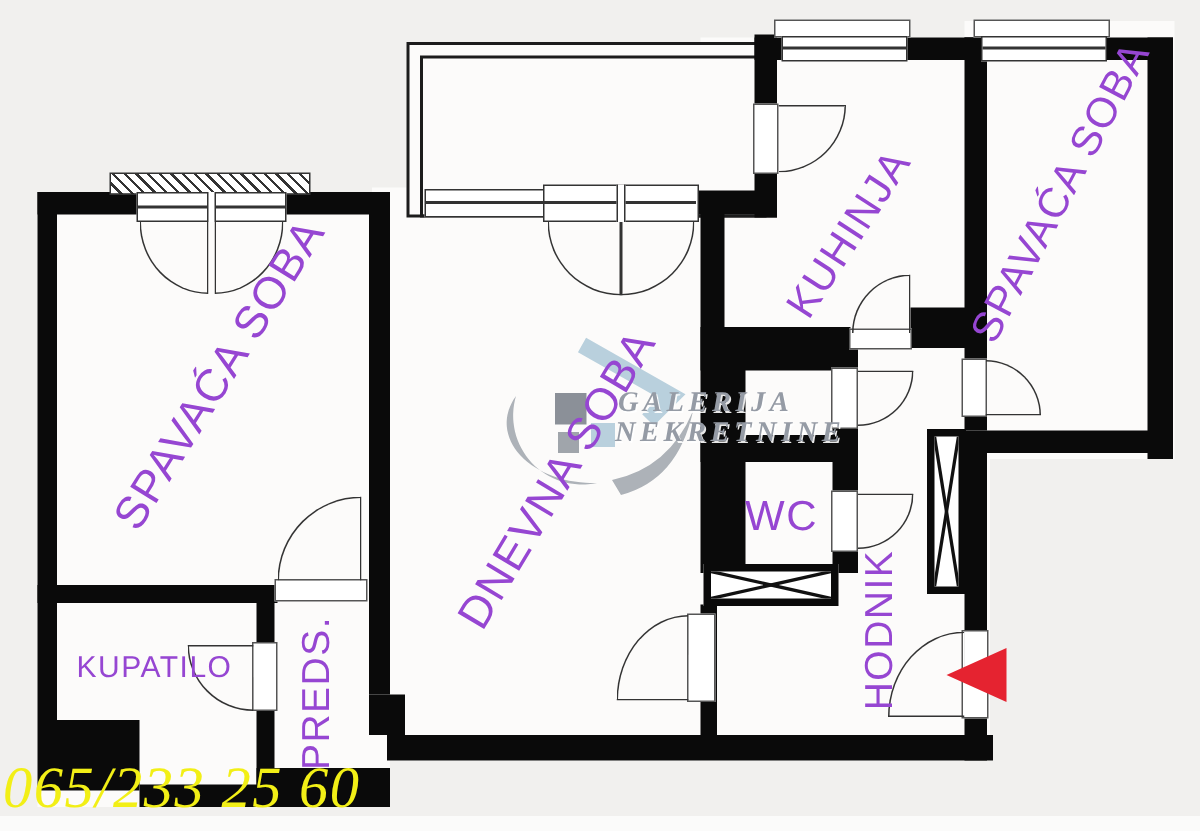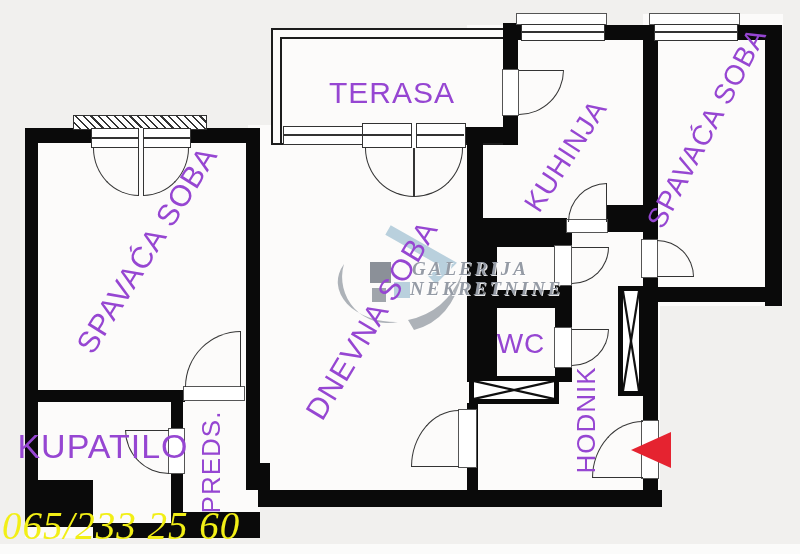--- a/index.html
+++ b/index.html
@@ -165,27 +165,26 @@
       <path d="M78,98 Q116,90 132,52 Q122,98 84,108 Z" fill="#9aa0a8"></path>
       <polyline points="58,8 118,42 102,58" fill="none" stroke="#a9c6d6" stroke-width="11"></polyline>
       <rect x="40" y="40" width="21" height="21" fill="#6f7680"></rect>
       <rect x="64" y="60" width="16" height="16" fill="#a9c6d6"></rect>
       <rect x="42" y="66" width="14" height="14" fill="#8a9098"></rect>
     </svg>
     <span class="wmline" style="left:82px;top:36px;font-size:19px;">GALERIJA</span>
     <span class="wmline" style="left:80px;top:56px;font-size:19px;">NEKRETNINE</span>
   </div>
 
-  <span class="rlabel" style="left:392px;top:93px;transform:translate(-50%,-50%);font-size:30px;">TERASA</span>
   <span class="rlabel" style="left:147px;top:250px;transform:translate(-50%,-50%) rotate(-58deg);font-size:30px;">SPAVAĆA SOBA</span>
   <span class="rlabel" style="left:566px;top:156px;transform:translate(-50%,-50%) rotate(-57deg);font-size:28px;">KUHINJA</span>
   <span class="rlabel" style="left:707px;top:128px;transform:translate(-50%,-50%) rotate(-62deg);font-size:28px;">SPAVAĆA SOBA</span>
   <span class="rlabel" style="left:372px;top:320px;transform:translate(-50%,-50%) rotate(-59deg);font-size:30px;">DNEVNA SOBA</span>
   <span class="rlabel" style="left:521px;top:344px;transform:translate(-50%,-50%);font-size:28px;">WC</span>
-  <span class="rlabel" style="left:103px;top:446px;transform:translate(-50%,-50%);font-size:34px;">KUPATILO</span>
+  <span class="rlabel" style="left:103px;top:446px;transform:translate(-50%,-50%);font-size:20px;">KUPATILO</span>
   <span class="rlabel" style="left:211px;top:462px;transform:translate(-50%,-50%) rotate(-90deg);font-size:26px;">PREDS.</span>
   <span class="rlabel" style="left:586px;top:420px;transform:translate(-50%,-50%) rotate(-90deg);font-size:26px;">HODNIK</span>
 
   <div id="arrow" style="left:631px;top:432px;"></div>
 
   <div id="phone" style="left:2px;top:503px;">065/233 25 60</div>
 
   <div id="bottomstrip"></div>
 </div>
 

